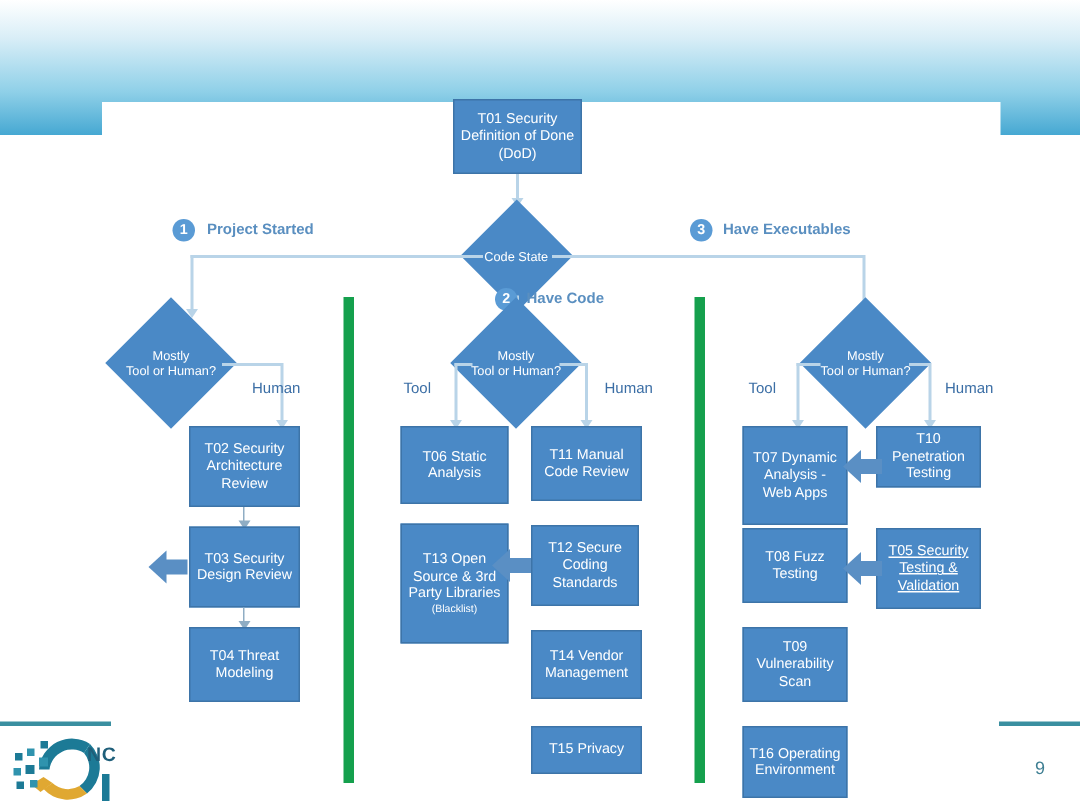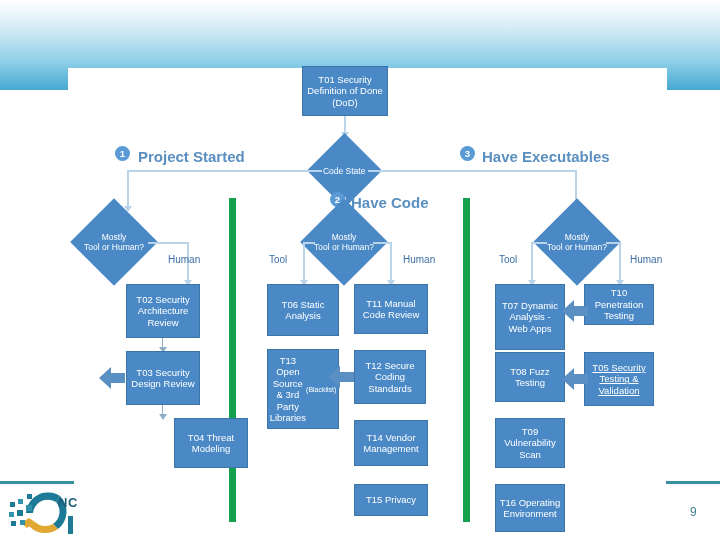--- a/index.html
+++ b/index.html
@@ -101,21 +101,21 @@
   .edge-label{
     position:absolute;font-size:10px;color:#3b6ea5;white-space:nowrap;
   }
 
   .step-badge{
     position:absolute;width:15px;height:15px;border-radius:50%;
     background:#5a9bd5;color:#fff;font-size:9.5px;font-weight:bold;
     display:flex;align-items:center;justify-content:center;
   }
   .step-label{
-    position:absolute;font-size:15px;font-weight:bold;color:#5a8fc0;white-space:nowrap;
+    position:absolute;font-size:10px;font-weight:bold;color:#5a8fc0;white-space:nowrap;
   }
 
   .green-bar{position:absolute;width:7px;background:#15A04D;}
 
   
   .block-arrow{position:absolute;width:26px;height:22px;}
   .block-arrow .shaft{position:absolute;right:0;top:6px;width:15px;height:10px;background:#5a8fc4;}
   .block-arrow .head{
     position:absolute;left:0;top:0;width:0;height:0;
     border-top:11px solid transparent;border-bottom:11px solid transparent;
@@ -207,25 +207,25 @@
     <div class="arrow-down-dark" style="left:159px;top:347px;"></div>
 
     <div class="node" style="left:126px;top:351px;width:74px;height:54px;">T03 Security Design Review</div>
     <div class="block-arrow" style="left:99px;top:367px;">
       <div class="shaft"></div>
         <div class="head"></div>
     </div>
     <div class="conn-dark" style="left:162px;top:405px;height:11px;"></div>
     <div class="arrow-down-dark" style="left:159px;top:414px;"></div>
 
-    <div class="node" style="left:126px;top:418px;width:74px;height:50px;margin-left:48px;">T04 Threat Modeling</div>
+    <div class="node" style="left:126px;top:418px;width:74px;height:50px;">T04 Threat Modeling</div>
 
     <div class="node" style="left:267px;top:284px;width:72px;height:52px;">T06 Static Analysis</div>
 
-    <div class="node" style="left:267px;top:349px;width:72px;height:80px;flex-direction:row;">
+    <div class="node" style="left:267px;top:349px;width:72px;height:80px;flex-direction:column;">
       <span>T13 Open Source &amp; 3rd Party Libraries</span>
       <span class="sub">(Blacklist)</span>
     </div>
 
     <div class="node" style="left:354px;top:284px;width:74px;height:50px;">T11 Manual Code Review</div>
 
     <div class="node" style="left:354px;top:350px;width:72px;height:54px;">T12 Secure Coding Standards</div>
     <div class="block-arrow" style="left:328px;top:366px;">
       <div class="shaft"></div>
         <div class="head"></div>

